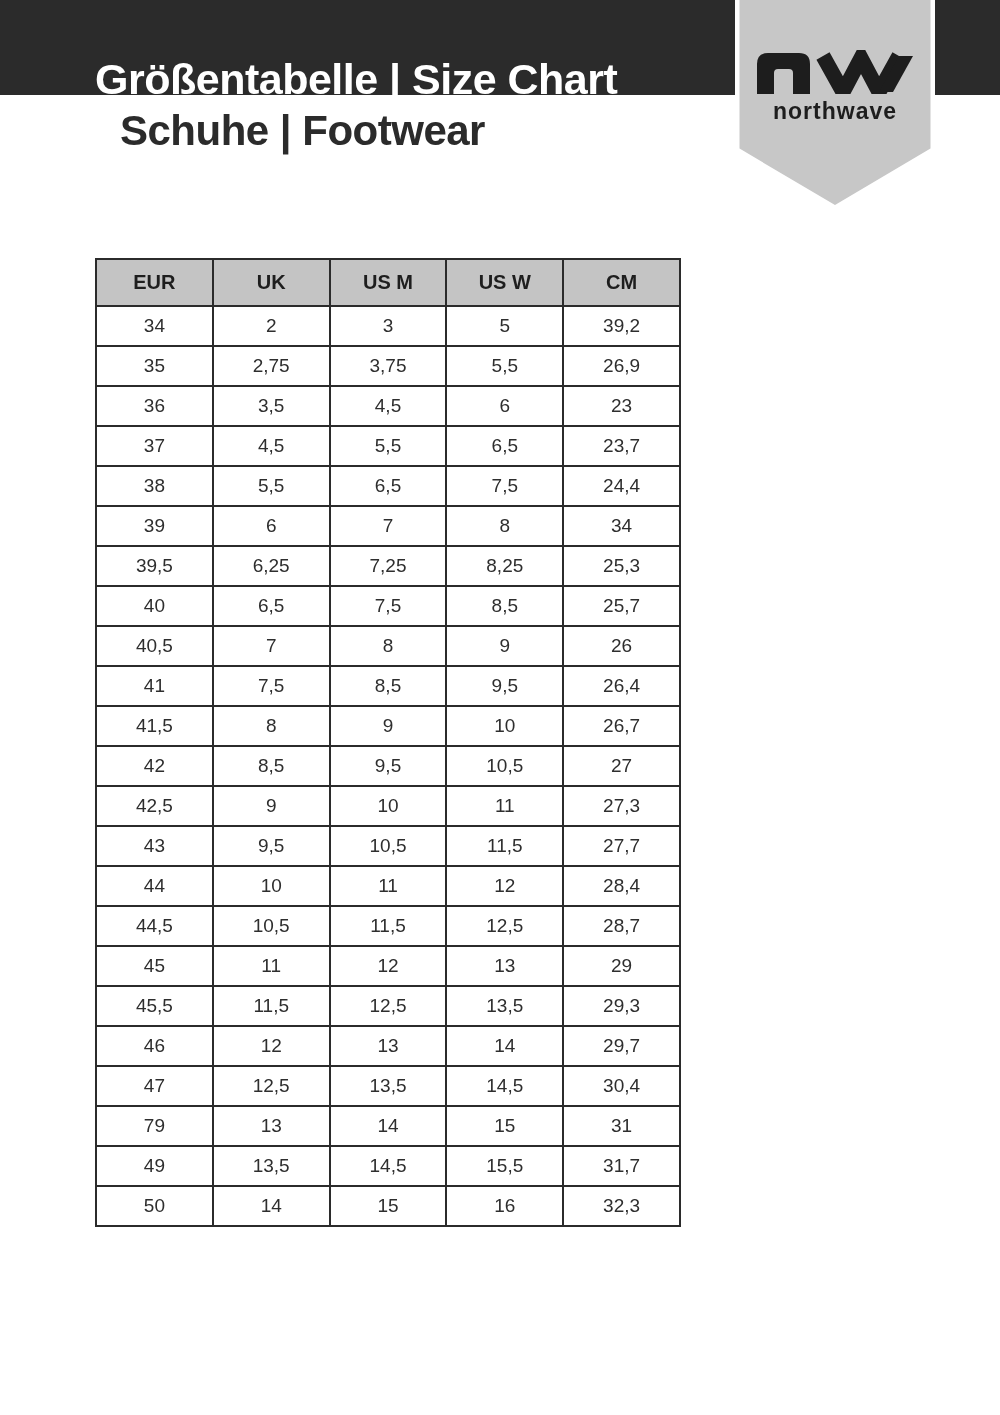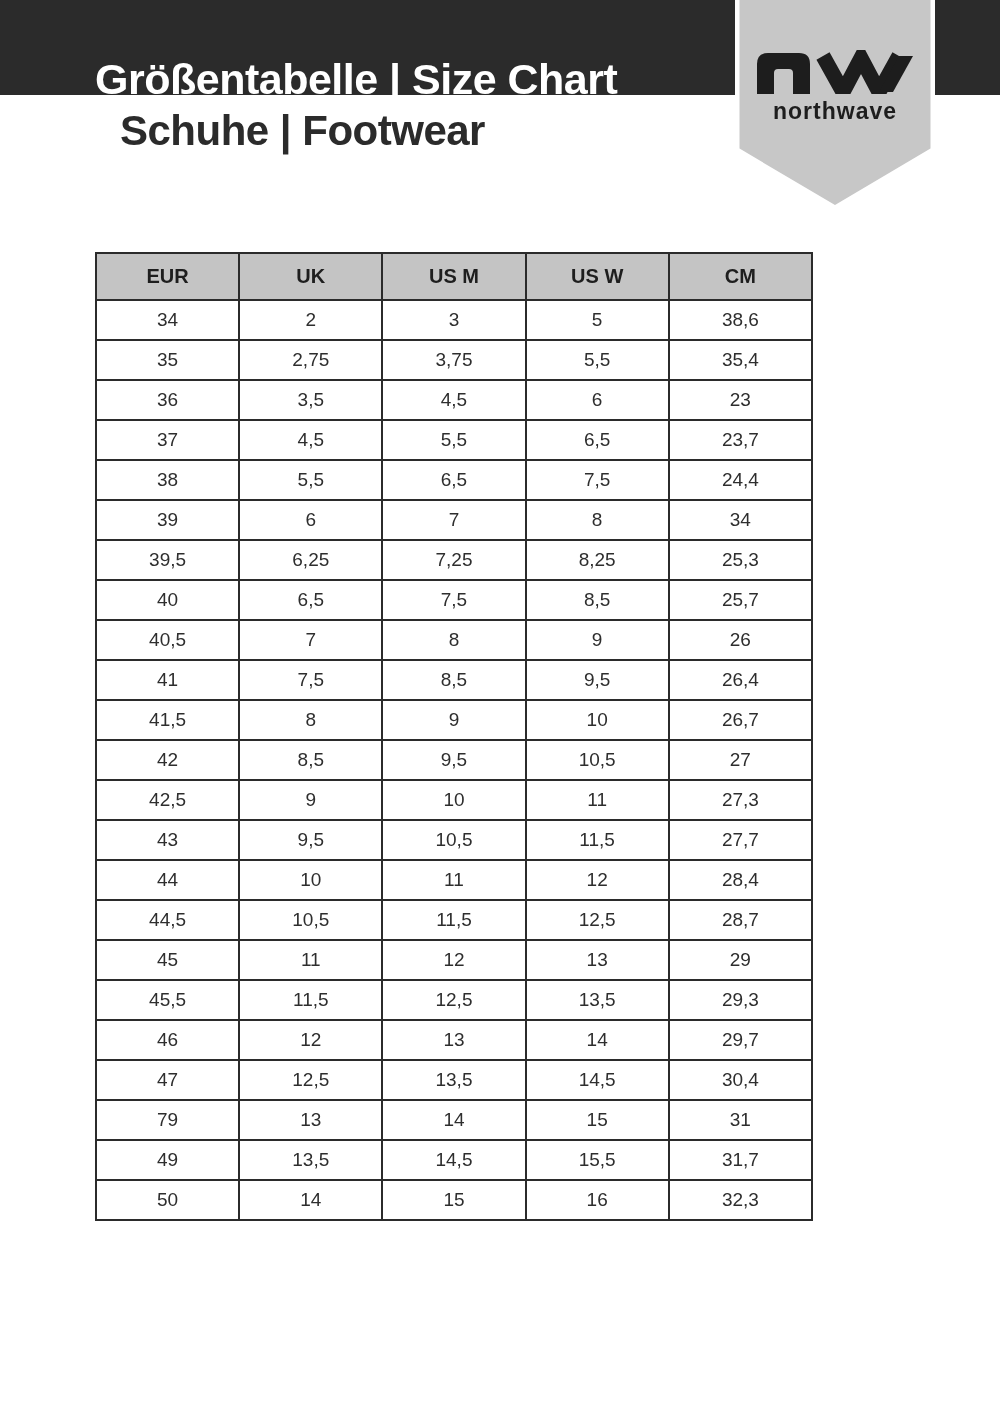--- a/index.html
+++ b/index.html
@@ -46,21 +46,21 @@
   }
   .nw-logo{position:absolute;left:18px;top:50px;}
   .wordmark{
     position:absolute;left:0;top:98px;width:200px;
     font-size:23px;font-weight:bold;color:#1d1d1d;
     letter-spacing:1px;text-align:center;
   }
 
   
   .table-wrap{
-    position:absolute;left:95px;top:252px;width:718px;height:961px;
+    position:absolute;left:95px;top:258px;width:586px;height:961px;
   }
   table.size-table{
     width:100%;height:100%;
     border-collapse:collapse;table-layout:fixed;
   }
   table.size-table th,
   table.size-table td{
     border:2px solid var(--border);
     text-align:center;vertical-align:middle;
     padding:0;
@@ -111,28 +111,28 @@
             <th>US W</th>
             <th>CM</th>
           </tr>
       </thead>
       <tbody id="table-body">
           <tr>
             <td>34</td>
             <td>2</td>
             <td>3</td>
             <td>5</td>
-            <td>38,6</td>
+            <td>39,2</td>
           </tr>
           <tr>
             <td>35</td>
             <td>2,75</td>
             <td>3,75</td>
             <td>5,5</td>
-            <td>35,4</td>
+            <td>26,9</td>
           </tr>
           <tr>
             <td>36</td>
             <td>3,5</td>
             <td>4,5</td>
             <td>6</td>
             <td>23</td>
           </tr>
           <tr>
             <td>37</td>

